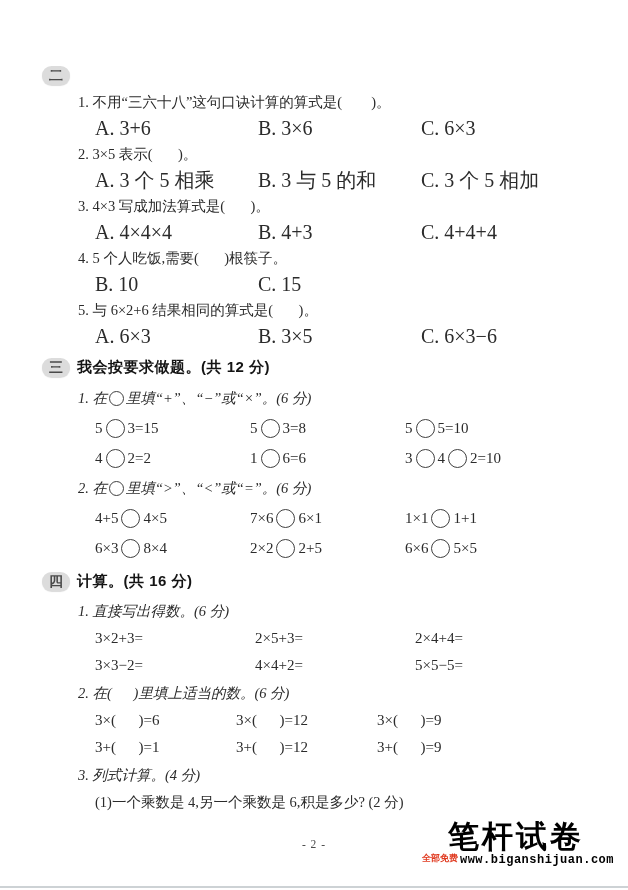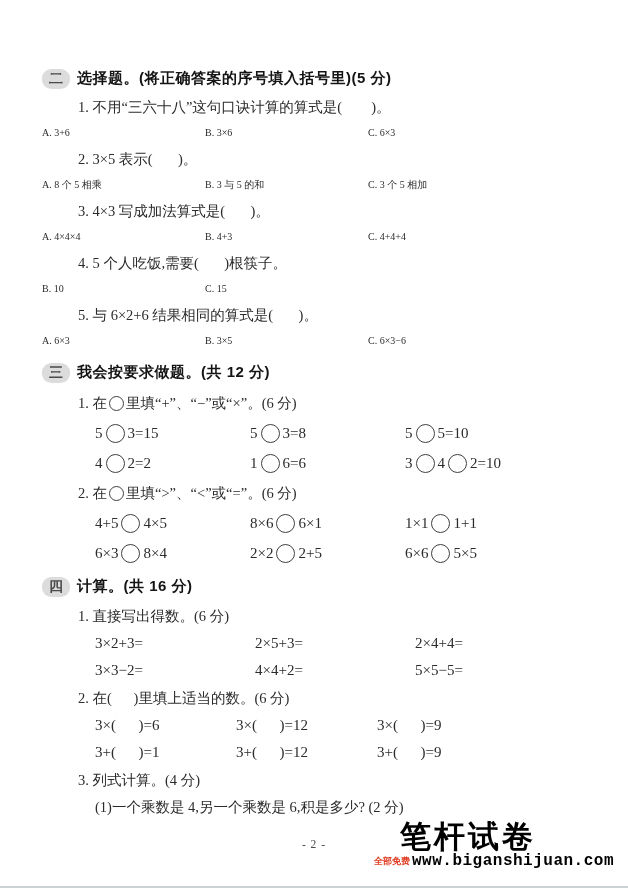--- a/index.html
+++ b/index.html
@@ -17,25 +17,25 @@
     text-align:center; background:#dcdcdc; border-radius:10px;
     font-family:"Liberation Sans",sans-serif; font-weight:bold;
     color:#4a4a4a; font-size:14px; padding:0 2px;
     box-shadow:0 1px 1px rgba(0,0,0,0.15);
   }
   .sec-title {
     font-family:"Liberation Sans",sans-serif; font-weight:700;
     font-size:15px; color:#141414; margin-left:7px; letter-spacing:0.5px;
   }
   .stem { margin-left:36px; line-height:26px; font-size:14.5px; white-space:pre; }
-  .opts { display:flex; line-height:26px; font-size:10px; }
+  .opts { margin-left:53px; display:flex; line-height:26px; font-size:20px; }
   .opt { width:163px; white-space:pre; }
   .opt:last-child { width:auto; }
 
-  .sub-label { margin-left:36px; line-height:30px; font-size:14.5px; white-space:pre; display:flex; align-items:center; }
+  .sub-label { margin-left:36px; line-height:30px; font-size:14.5px; white-space:pre; display:flex; align-items:center;font-style:italic; }
   .grid-row { margin-left:53px; display:flex; line-height:30px; font-size:15px; }
   .grid-row .cell { display:inline-flex; align-items:center; white-space:pre; }
   .row-w155 .cell { width:155px; } .row-w155 .cell:last-child { width:auto; }
   .row-w160 .cell { width:160px; } .row-w160 .cell:last-child { width:auto; }
   .row-w141 .cell { width:141px; } .row-w141 .cell:last-child { width:auto; }
 
   .circle {
     display:inline-block; width:17px; height:17px;
     border:1.4px solid #3f3f3f; border-radius:50%;
     margin:0 3px; flex:0 0 auto; background:#fff;
@@ -58,49 +58,48 @@
     font-family:"Liberation Sans",sans-serif; font-weight:900;
     font-size:31px; color:#000; letter-spacing:3px; line-height:34px;
   }
   .url-row { display:flex; align-items:flex-end; margin-top:-2px; }
   .free {
     color:#e0391f; font-size:9px; font-family:"Liberation Sans",sans-serif;
     font-weight:bold; margin-right:2px; line-height:12px; padding-bottom:3px; white-space:nowrap;
   }
   .url {
     font-family:"Liberation Mono","DejaVu Sans Mono",monospace;
-    font-weight:700; font-size:16px; color:#000; letter-spacing:0.5px;
+    font-weight:700; font-size:12px; color:#000; letter-spacing:0.5px;
   }
   .bottom-line { position:absolute; bottom:2px; left:0; width:628px; height:2px; background:#cdd2d5; }
 </style>
 </head>
 <body>
 
 <div class="page">
   <div class="content">
 
     <section class="sec">
       <div class="sec-header">
         <span class="badge">二</span>
-        <span class="sec-title">选择题。(将正确答案的序号填入括号里)(5 分)</span>
       </div>
 
       <div class="q">
         <div class="stem">1. 不用“三六十八”这句口诀计算的算式是(        )。</div>
         <div class="opts">
           <span class="opt">A. 3+6</span>
           <span class="opt">B. 3×6</span>
           <span class="opt">C. 6×3</span>
         </div>
       </div>
 
       <div class="q">
         <div class="stem">2. 3×5 表示(       )。</div>
         <div class="opts">
-          <span class="opt">A. 8 个 5 相乘</span>
+          <span class="opt">A. 3 个 5 相乘</span>
           <span class="opt">B. 3 与 5 的和</span>
           <span class="opt">C. 3 个 5 相加</span>
         </div>
       </div>
 
       <div class="q">
         <div class="stem">3. 4×3 写成加法算式是(       )。</div>
         <div class="opts">
           <span class="opt">A. 4×4×4</span>
           <span class="opt">B. 4+3</span>
@@ -144,21 +143,21 @@
           <span class="cell"><span>4</span><span class="circle"></span><span>2=2</span></span>
           <span class="cell"><span>1</span><span class="circle"></span><span>6=6</span></span>
           <span class="cell"><span>3</span><span class="circle"></span><span>4</span><span class="circle"></span><span>2=10</span></span>
         </div>
 
       <div class="sub-label">
         <span>2. 在</span><span class="circle small"></span><span>里填“&gt;”、“&lt;”或“=”。(6 分)</span>
       </div>
       <div class="grid-row row-w155">
           <span class="cell"><span>4+5</span><span class="circle"></span><span>4×5</span></span>
-          <span class="cell"><span>8×6</span><span class="circle"></span><span>6×1</span></span>
+          <span class="cell"><span>7×6</span><span class="circle"></span><span>6×1</span></span>
           <span class="cell"><span>1×1</span><span class="circle"></span><span>1+1</span></span>
         </div>
       <div class="grid-row row-w155">
           <span class="cell"><span>6×3</span><span class="circle"></span><span>8×4</span></span>
           <span class="cell"><span>2×2</span><span class="circle"></span><span>2+5</span></span>
           <span class="cell"><span>6×6</span><span class="circle"></span><span>5×5</span></span>
         </div>
     </section>
 
     <section class="sec sec-calc">

